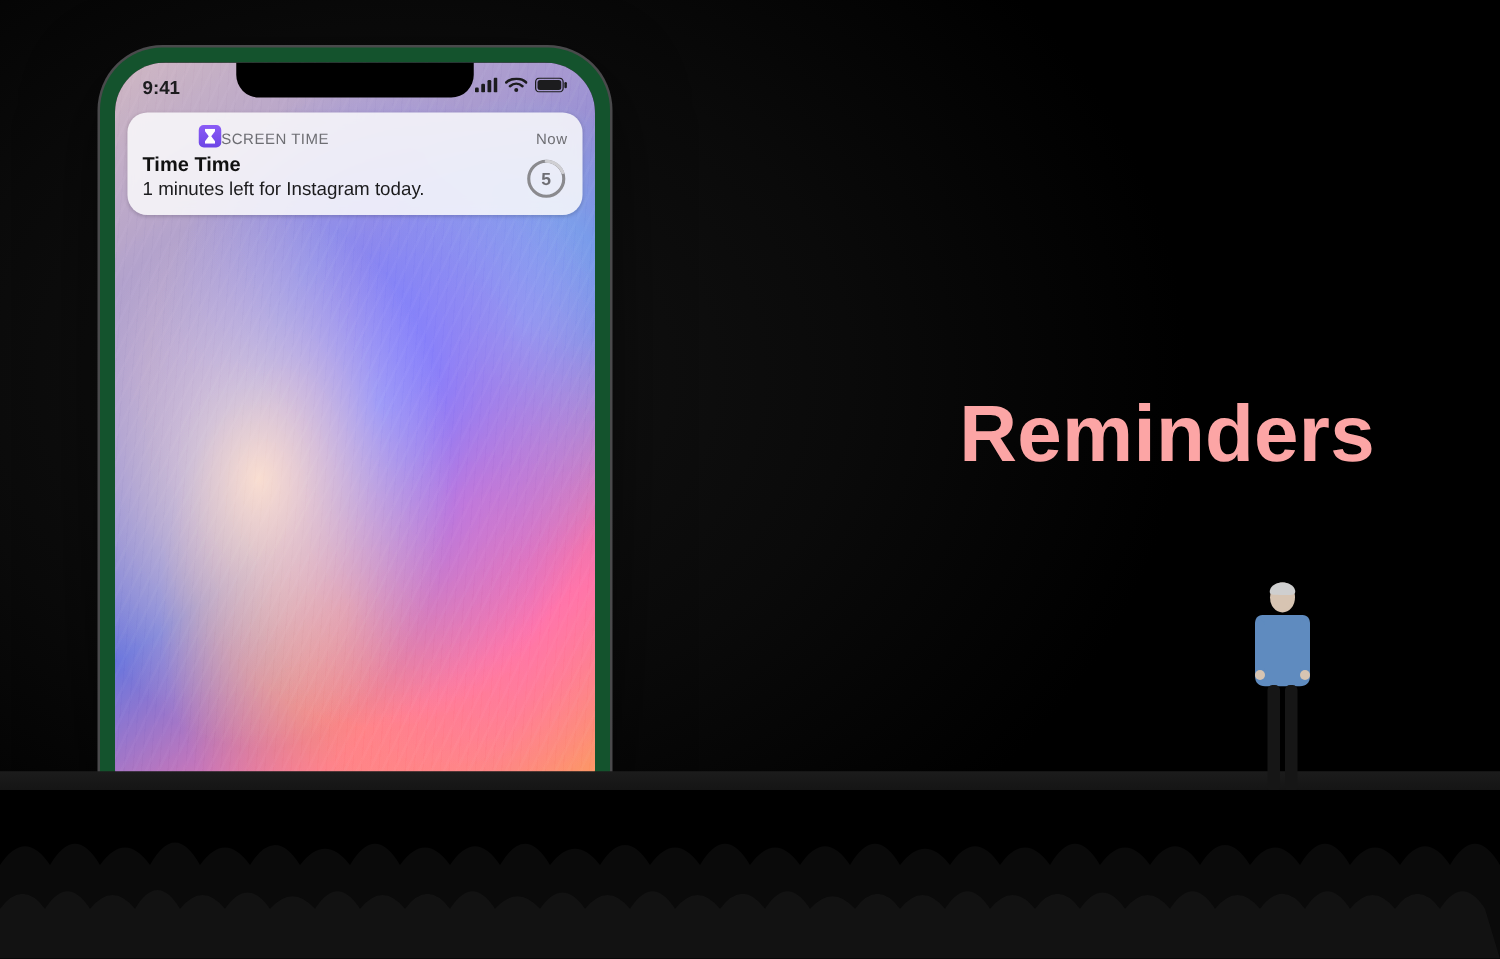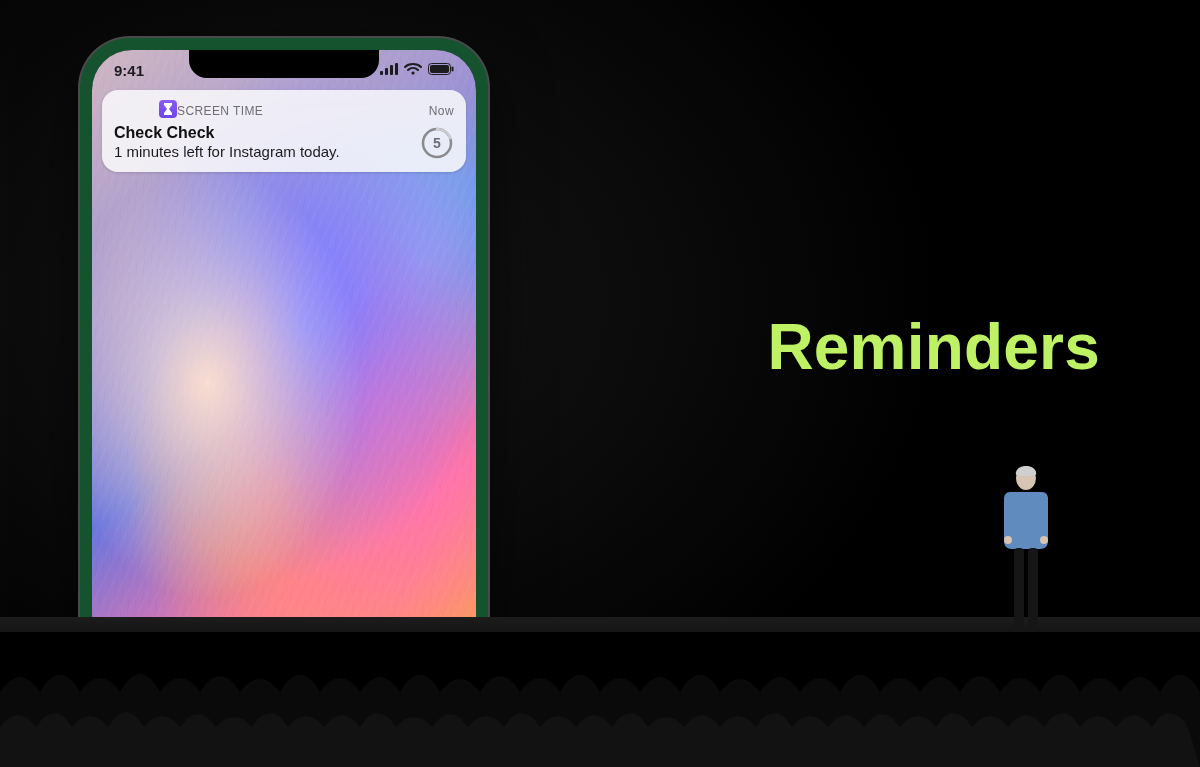--- a/index.html
+++ b/index.html
@@ -33,21 +33,21 @@
     left: 0; right: 0; bottom: 0; height: 135px;
     background: #000;
   }
   .audience svg { width: 100%; height: 100%; display: block; }
 
   
   .headline {
     position: absolute;
     right: 100px;
     top: 310px;
-    color: #bef264;
+    color: #fca5a5;
     font-weight: 700;
     font-size: 64px;
     letter-spacing: 0.2px;
   }
 
   
   .presenter {
     position: absolute;
     right: 140px;
     bottom: 115px;
@@ -204,21 +204,21 @@
       <div class="notif-head">
         <span class="notif-app-icon">
           <svg width="10" height="12" viewBox="0 0 10 12">
               <path d="M1 0h8v2L6 6l3 4v2H1v-2l3-4L1 2z" fill="#fff"></path>
             </svg>
         </span>
         <span>SCREEN TIME</span>
         <span class="spacer"></span>
         <span>Now</span>
       </div>
-      <div class="notif-title">Check Check</div>
+      <div class="notif-title">Time Time</div>
       <div class="notif-body">1 minutes left for Instagram today.</div>
       <div class="notif-trailing">
         <svg width="34" height="34" viewBox="0 0 34 34">
           <circle cx="17" cy="17" r="14" fill="none" stroke="#8a8a8e" stroke-width="2.5"></circle>
           <path d="M17 3 A14 14 0 0 1 30.2 12" fill="none" stroke="#cfcfd3" stroke-width="2.5" stroke-linecap="round"></path>
           <text x="17" y="22" text-anchor="middle" font-size="14" font-weight="600" fill="#6e6e73">5</text>
         </svg>
       </div>
     </div>
   </div>

